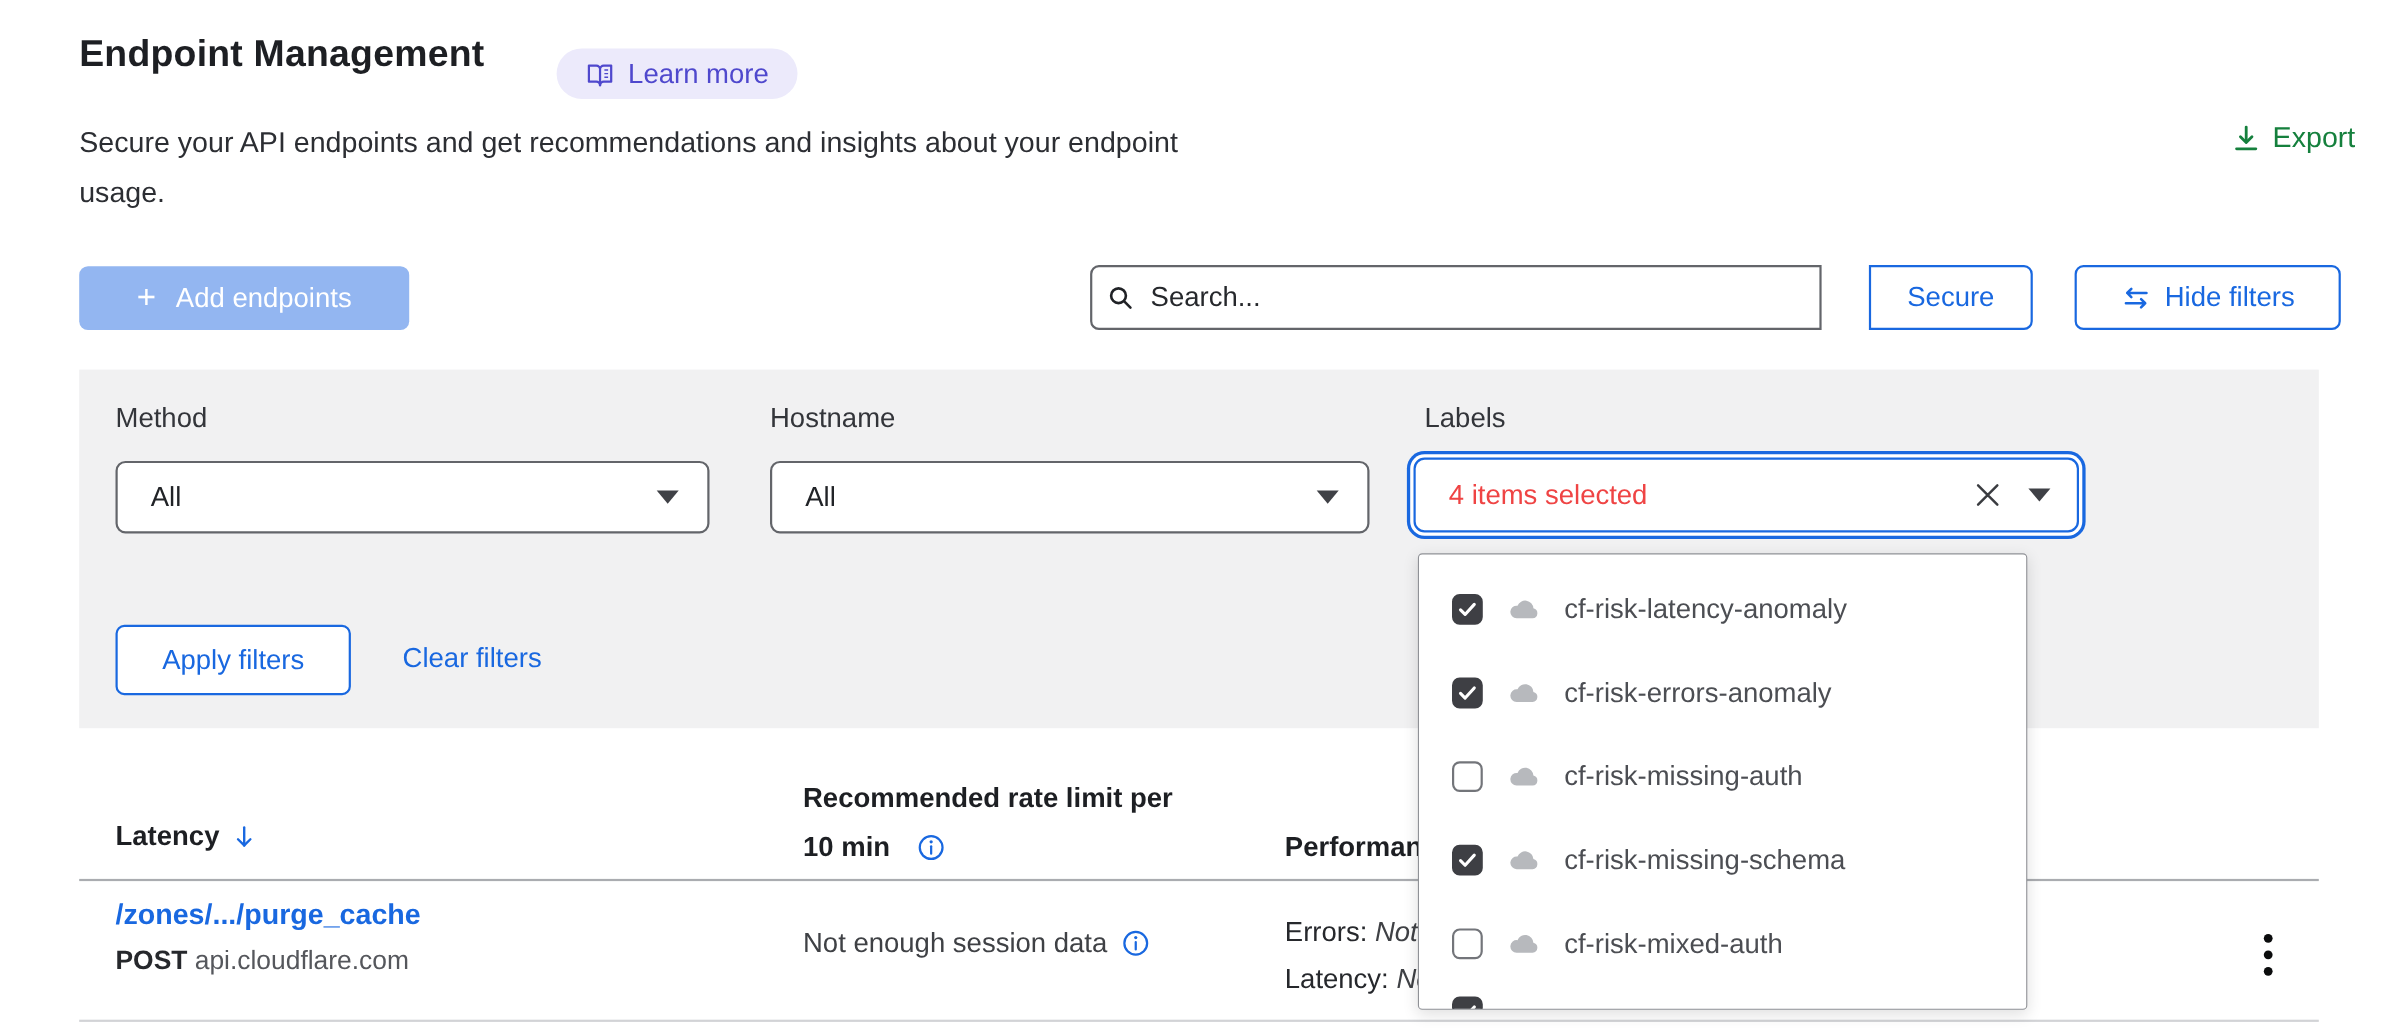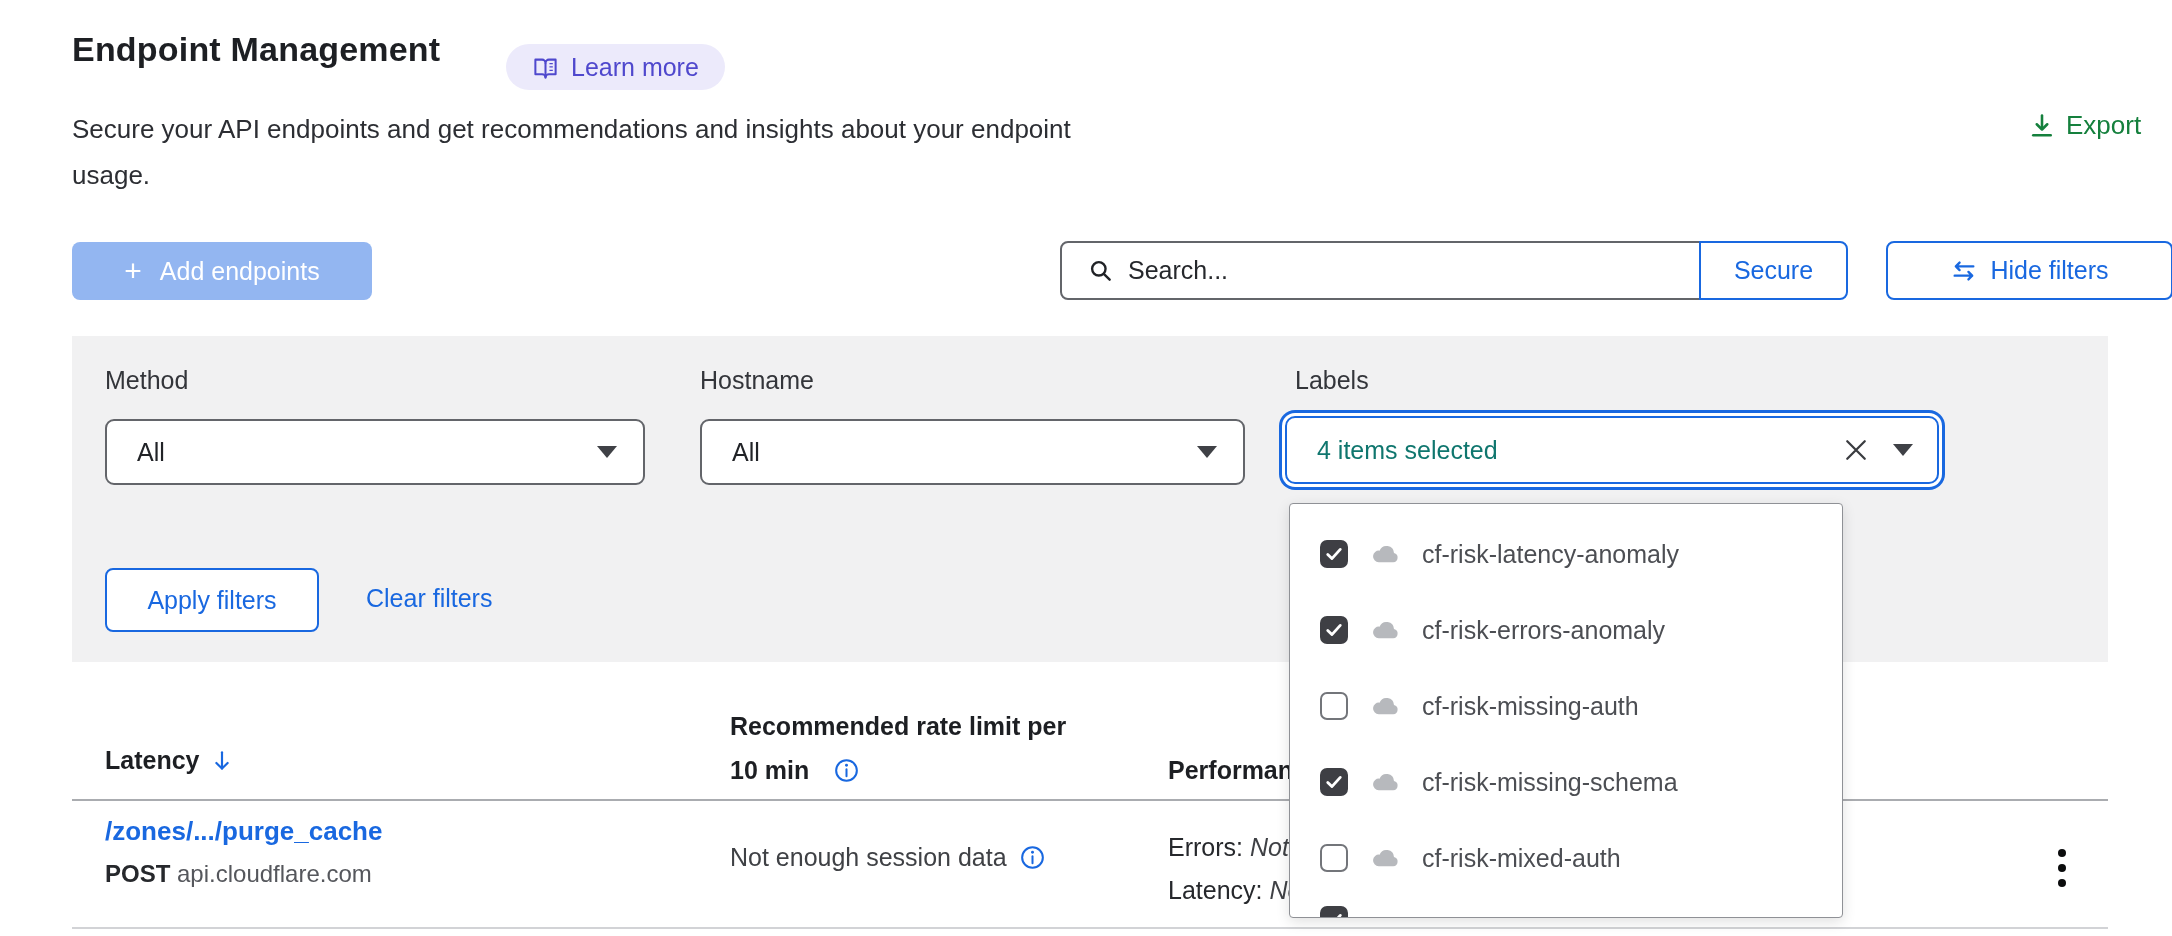--- a/index.html
+++ b/index.html
@@ -26,55 +26,55 @@
   .export svg { width:28px; height:28px; }
 
   
   .btn-add {
     left:72px; top:242px; width:300px; height:58px; border-radius:8px;
     background:#93b6f1; color:#ffffff; font-size:25px; border:none;
     display:flex; align-items:center; justify-content:center; gap:18px; cursor:default;
   }
   .btn-add .plus { font-size:30px; font-weight:400; line-height:1; }
   .search-wrap {
-    left:1060px; top:241px; width:665px; height:59px; background:#fff;
+    left:991px; top:241px; width:665px; height:59px; background:#fff;
     border:2px solid #63656a; border-radius:8px 0 0 8px;
-    display:flex; align-items:center; padding:0 16px 0 26px; gap:14px;
+    display:flex; align-items:center; padding:0 16px 0 13px; gap:14px;
   }
   .search-wrap svg { width:26px; height:26px; flex:none; }
   .search-wrap input {
     border:none; outline:none; width:100%; font-size:25px; color:#26282c;
     font-family:"Liberation Sans", sans-serif; background:transparent;
   }
   .search-wrap input::placeholder { color:#26282c; opacity:1; }
   .btn-blue-outline {
     background:#fff; border:2px solid #1968e0; color:#1968e0; font-size:25px;
     display:flex; align-items:center; justify-content:center; gap:12px; cursor:pointer;
     font-family:"Liberation Sans", sans-serif;
   }
   .btn-search { left:1699px; top:241px; width:149px; height:59px; border-radius:0 8px 8px 0; }
-  .btn-hidefilters { left:1886px; top:241px; width:287px; height:59px; border-radius:8px; }
+  .btn-hidefilters { left:1886px; top:241px; width:242px; height:59px; border-radius:8px; }
   .btn-hidefilters svg { width:28px; height:28px; }
 
   
   .panel { left:72px; top:336px; width:2036px; height:326px; background:#f1f1f2; }
   .flabel { top:366px; font-size:25px; color:#33353a; }
   .select {
     top:419px; height:66px; background:#fff; border:2px solid #63656a; border-radius:9px;
     display:flex; align-items:center; padding:0 26px 0 30px; font-size:25px; color:#212327;
     cursor:pointer;
   }
   .select .val { flex:1; }
   .caret { width:0; height:0; border-left:10px solid transparent; border-right:10px solid transparent;
            border-top:12px solid #3f4146; flex:none; }
   .multiselect {
-    left:1285px; top:416px; width:654px; height:68px; background:#fff;
+    left:1285px; top:416px; width:605px; height:68px; background:#fff;
     border:2.5px solid #1968e0; border-radius:10px;
     box-shadow:0 0 0 3px #ffffff, 0 0 0 6px #1968e0;
-    display:flex; align-items:center; padding:0 24px 0 30px; font-size:25px; color:#0f766e;
+    display:flex; align-items:center; padding:0 24px 0 30px; font-size:25px; color:#ef4444;
     z-index:21; cursor:pointer;
   }
   .multiselect .val { flex:1; }
   .clear-x { width:30px; height:30px; margin-right:22px; flex:none; cursor:pointer; }
   .btn-apply { left:105px; top:568px; width:214px; height:64px; border-radius:8px; }
   .link-clear { left:366px; top:584px; font-size:25px; color:#1968e0; cursor:pointer; }
 
   
   .dropdown {
     left:1289px; top:503px; width:554px; height:415px; background:#fff;

